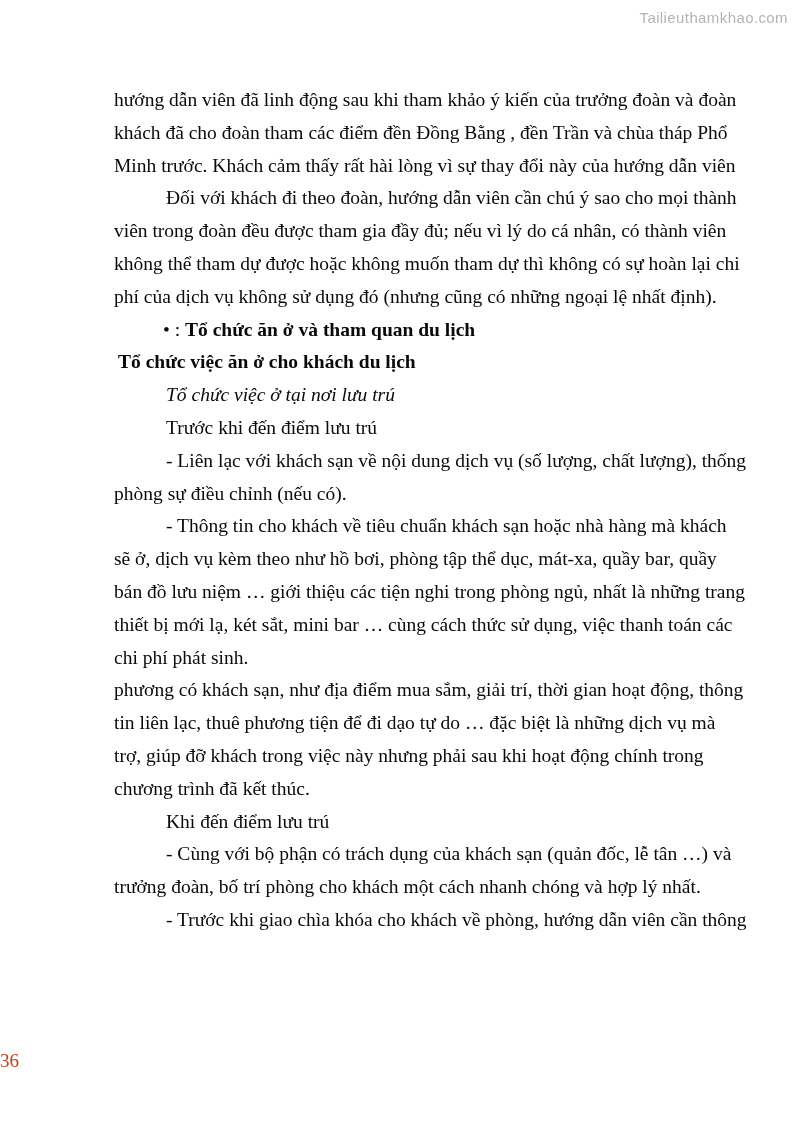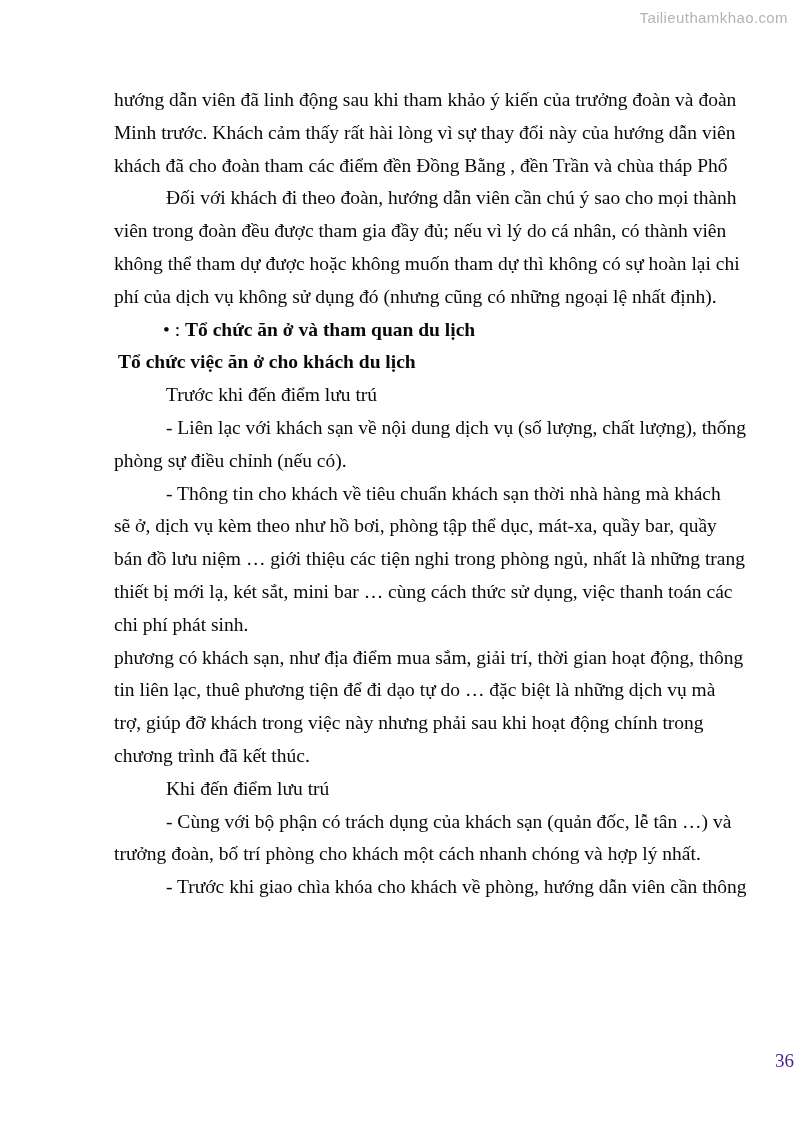--- a/index.html
+++ b/index.html
@@ -35,58 +35,61 @@
   .heading-bullet { padding-left: 49px; }
   .heading-bullet .h-text { font-weight: bold; }
   .heading-bullet .bullet { font-weight: normal; }
   .heading-bold .line { font-weight: bold; padding-left: 4px; }
   .heading-italic .line { font-style: italic; }
   .page-number {
     position: absolute;
     top: 1050px;
     left: 0;
     width: 100%;
-    text-align: right;
+    text-align: left;
     font-size: 19px;
     font-family: "Liberation Serif", serif;
-    color: #4c1d95;
+    color: #c2410c;
   }
 </style>
 </head>
 <body>
 
 <div class="page">
   <div class="watermark">Tailieuthamkhao.com</div>
   <div class="content" id="doc-content">
       <div class="para body">
         <div class="line">hướng dẫn viên đã linh động sau khi tham khảo ý kiến của trưởng đoàn và đoàn</div>
+        <div class="line">khách đã cho đoàn tham các điểm đền Đồng Bằng , đền Trần và chùa tháp Phổ</div>
         <div class="line">Minh trước. Khách cảm thấy rất hài lòng vì sự thay đổi này của hướng dẫn viên</div>
-        <div class="line">khách đã cho đoàn tham các điểm đền Đồng Bằng , đền Trần và chùa tháp Phổ</div>
       </div>
       <div class="para body">
         <div class="line indent">Đối với khách đi theo đoàn, hướng dẫn viên cần chú ý sao cho mọi thành</div>
         <div class="line">viên trong đoàn đều được tham gia đầy đủ; nếu vì lý do cá nhân, có thành viên</div>
         <div class="line">không thể tham dự được hoặc không muốn tham dự thì không có sự hoàn lại chi</div>
         <div class="line">phí của dịch vụ không sử dụng đó (nhưng cũng có những ngoại lệ nhất định).</div>
       </div>
       <div class="para heading-bullet">
         <div class="line"><span class="bullet">• : </span><span class="h-text">Tổ chức ăn ở và tham quan du lịch</span></div>
       </div>
       <div class="para heading-bold">
         <div class="line">Tổ chức việc ăn ở cho khách du lịch</div>
       </div>
+      <div class="para heading-italic">
+        <div class="line indent">Tổ chức việc ở tại nơi lưu trú</div>
+      </div>
       <div class="para body">
         <div class="line indent">Trước khi đến điểm lưu trú</div>
       </div>
       <div class="para body">
         <div class="line indent">- Liên lạc với khách sạn về nội dung dịch vụ (số lượng, chất lượng), thống</div>
         <div class="line">phòng sự điều chỉnh (nếu có).</div>
       </div>
       <div class="para body">
-        <div class="line indent">- Thông tin cho khách về tiêu chuẩn khách sạn thời nhà hàng mà khách</div>
+        <div class="line indent">- Thông tin cho khách về tiêu chuẩn khách sạn hoặc nhà hàng mà khách</div>
         <div class="line">sẽ ở, dịch vụ kèm theo như hồ bơi, phòng tập thể dục, mát-xa, quầy bar, quầy</div>
         <div class="line">bán đồ lưu niệm … giới thiệu các tiện nghi trong phòng ngủ, nhất là những trang</div>
         <div class="line">thiết bị mới lạ, két sắt, mini bar … cùng cách thức sử dụng, việc thanh toán các</div>
         <div class="line">chi phí phát sinh.</div>
       </div>
       <div class="para body">
         <div class="line">phương có khách sạn, như địa điểm mua sắm, giải trí, thời gian hoạt động, thông</div>
         <div class="line">tin liên lạc, thuê phương tiện để đi dạo tự do … đặc biệt là những dịch vụ mà</div>
         <div class="line">trợ, giúp đỡ khách trong việc này nhưng phải sau khi hoạt động chính trong</div>
         <div class="line">chương trình đã kết thúc.</div>

